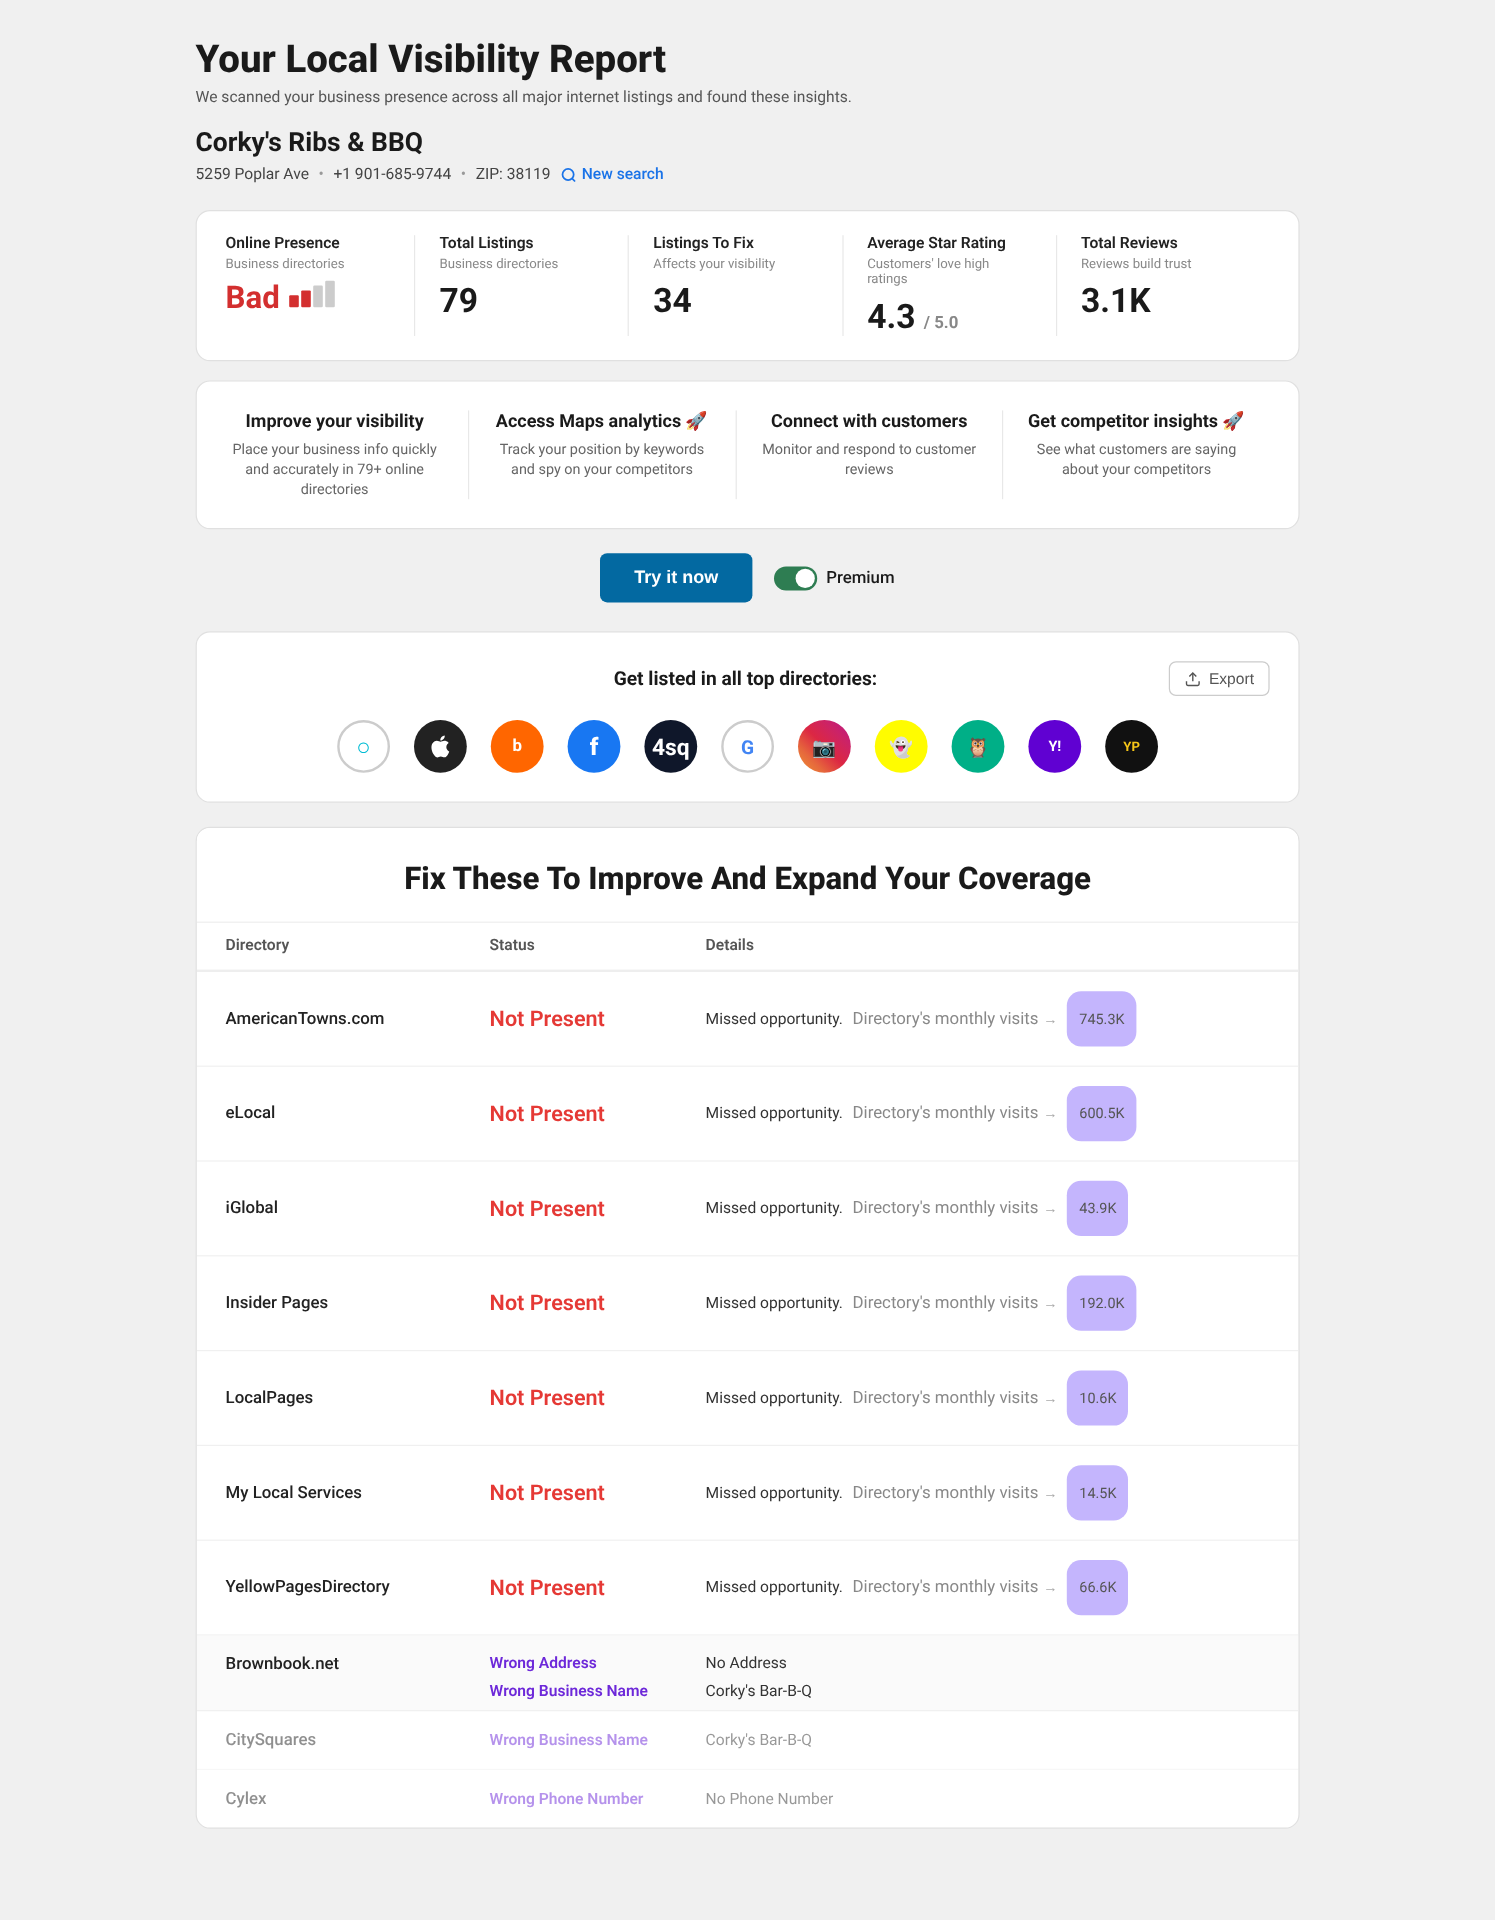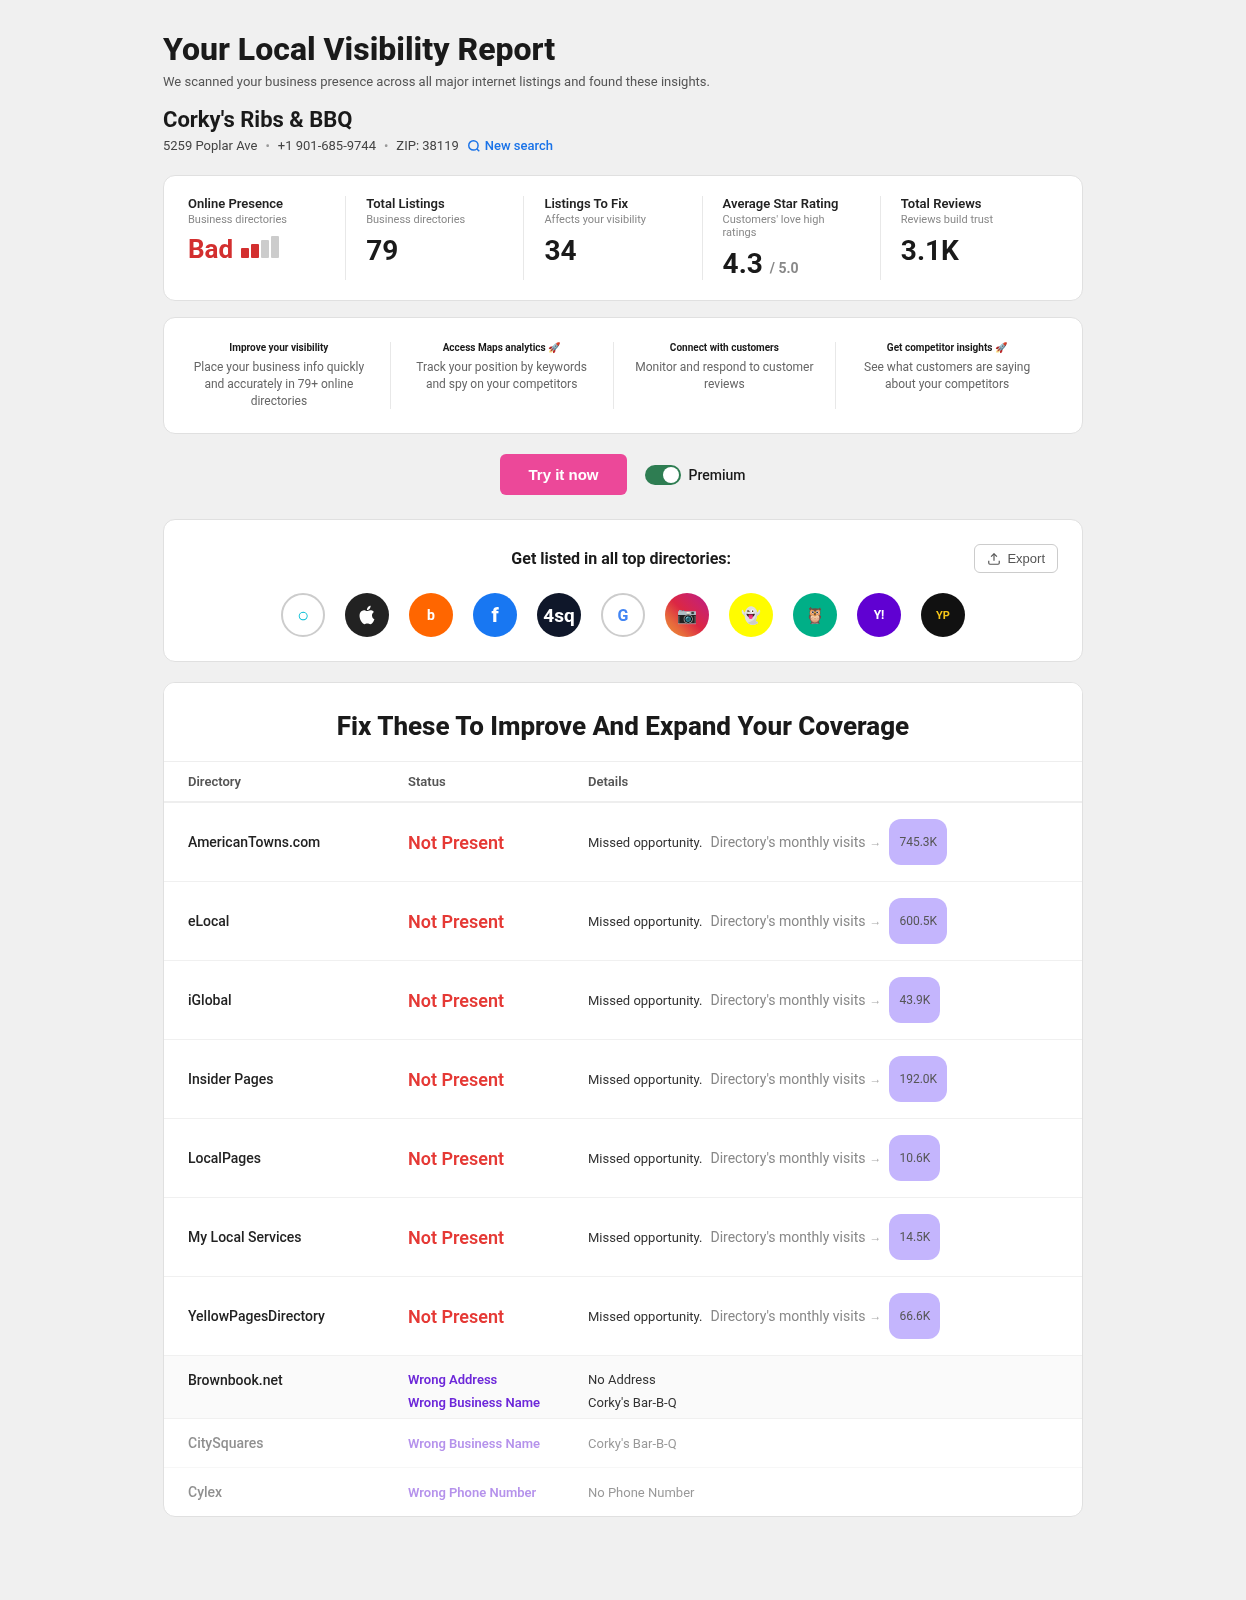--- a/index.html
+++ b/index.html
@@ -74,21 +74,21 @@
       color: #888;
       margin-bottom: 8px;
     }
     .stat-value {
       font-size: 28px;
       font-weight: 700;
       color: #1a1a1a;
     }
     .stat-value.bad {
       display: flex;
-      align-items: center;
+      align-items: flex-start;
       gap: 8px;
     }
     .bad-text {
       font-size: 26px;
       font-weight: 700;
       color: #d32f2f;
     }
     .signal-bars {
       display: flex;
       align-items: flex-end;
@@ -113,38 +113,38 @@
     }
     .feature-item {
       flex: 1;
       padding: 0 20px;
       border-right: 1px solid #e8e8e8;
       text-align: center;
     }
     .feature-item:first-child { padding-left: 0; }
     .feature-item:last-child { border-right: none; }
     .feature-title {
-      font-size: 10px;
+      font-size: 15px;
       font-weight: 700;
       margin-bottom: 6px;
     }
     .feature-desc {
       font-size: 12px;
       color: #666;
       line-height: 1.4;
     }
     .cta-row {
       display: flex;
       align-items: center;
       justify-content: center;
       gap: 18px;
       margin-bottom: 24px;
     }
     .try-btn {
-      background: #ec4899;
+      background: #0369a1;
       color: #fff;
       border: none;
       border-radius: 6px;
       padding: 12px 28px;
       font-size: 15px;
       font-weight: 600;
       cursor: pointer;
     }
     .premium-toggle {
       display: flex;

